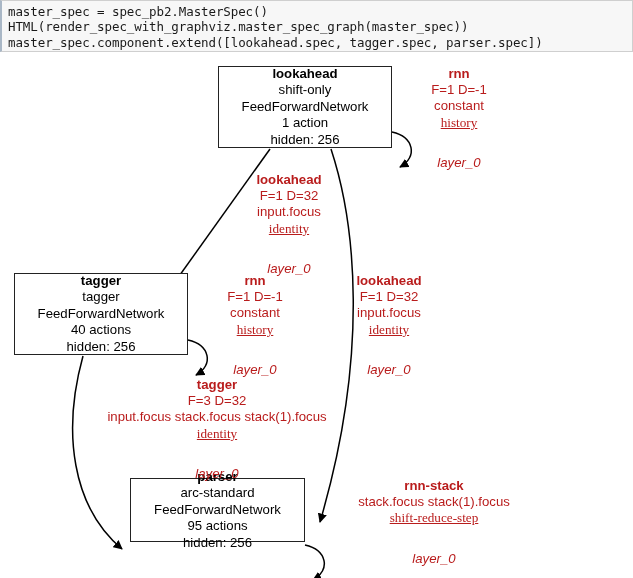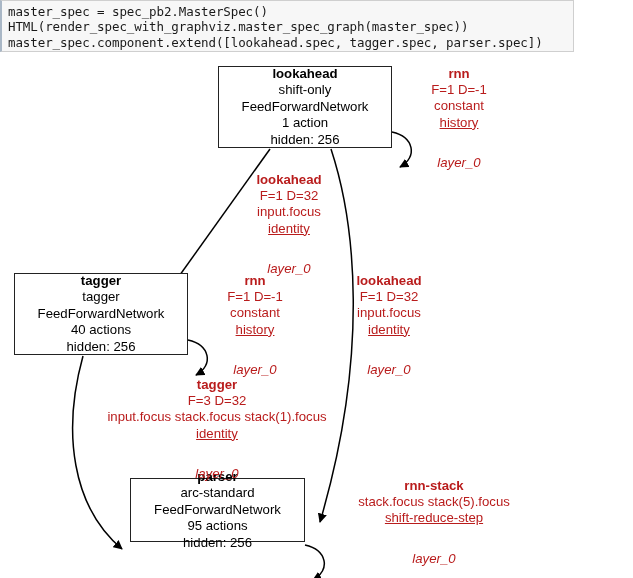--- a/index.html
+++ b/index.html
@@ -13,21 +13,21 @@
     font-family: "Liberation Sans", sans-serif;
     overflow: hidden;
     position: relative;
   }
 
   
   #code-cell {
     position: absolute;
     left: 0;
     top: 0;
-    width: 574px;
+    width: 633px;
     height: 52px;
     box-sizing: border-box;
     background: #f7f7f7;
     border: 1px solid #cfcfcf;
     border-left: 2px solid #a9b7c6;
     padding: 3px 0 0 6px;
   }
   #code-cell .code-line {
     font-family: "DejaVu Sans Mono", "Liberation Mono", monospace;
     font-size: 12.5px;
@@ -83,21 +83,21 @@
     text-align: center;
     background: transparent;
   }
   .edge-label .line {
     font-size: 13.2px;
     line-height: 16.2px;
     color: #b91c1c;
     white-space: nowrap;
   }
   .edge-label .line.name  { font-weight: bold; }
-  .edge-label .line.under { text-decoration: underline; }
+  .edge-label .line.under { text-decoration: underline; font-family: Liberation Serif, serif; }
   .edge-label .line.ital  { font-style: italic; margin-top: 24px; }
 </style>
 </head>
 <body>
 
 <div id="code-cell">
   <div class="code-line">master_spec = spec_pb2.MasterSpec()</div>
   <div class="code-line">HTML(render_spec_with_graphviz.master_spec_graph(master_spec))</div>
   <div class="code-line">master_spec.component.extend([lookahead.spec, tagger.spec, parser.spec])</div>
 </div>
@@ -183,18 +183,18 @@
   <div class="edge-label" style="left:70px; top:325px; width:294px;">
     <div class="line name">tagger</div>
     <div class="line">F=3 D=32</div>
     <div class="line">input.focus stack.focus stack(1).focus</div>
     <div class="line under">identity</div>
     <div class="line ital">layer_0</div>
   </div>
 
   <div class="edge-label" style="left:321px; top:426px; width:226px;">
     <div class="line name">rnn-stack</div>
-    <div class="line">stack.focus stack(5).focus</div>
+    <div class="line">stack.focus stack(1).focus</div>
     <div class="line under">shift-reduce-step</div>
     <div class="line ital">layer_0</div>
   </div>
 
 </div>
 
 </body></html>

